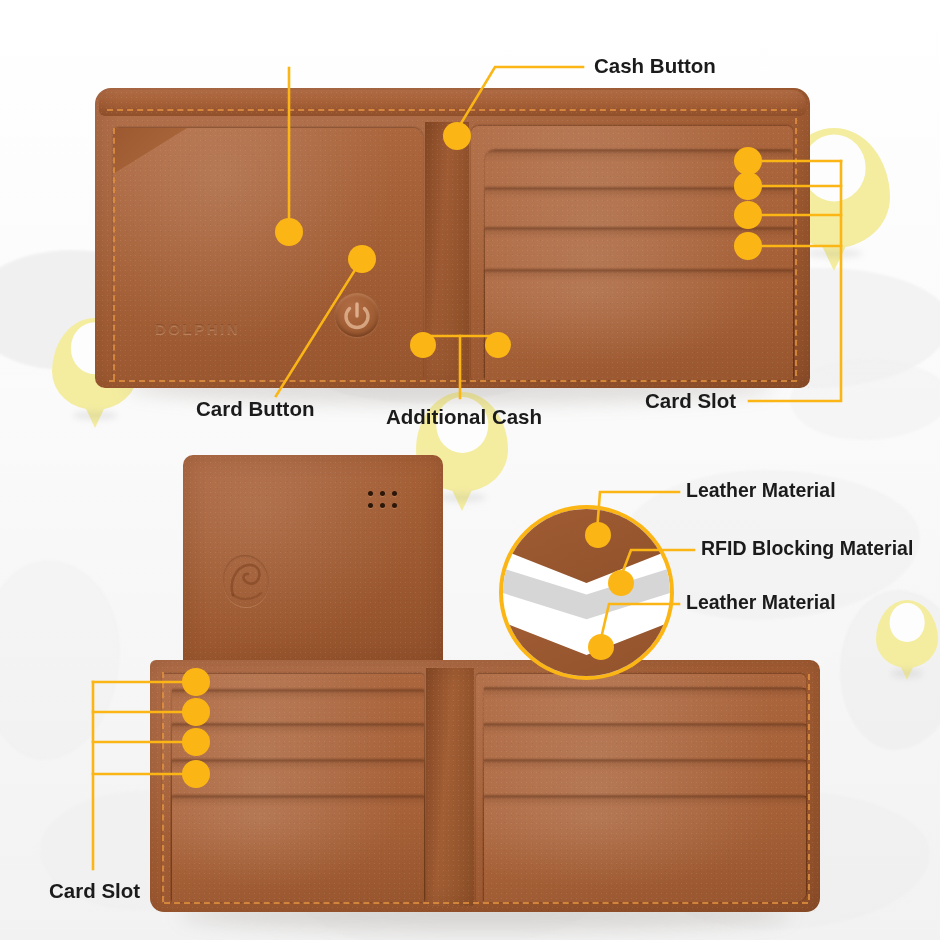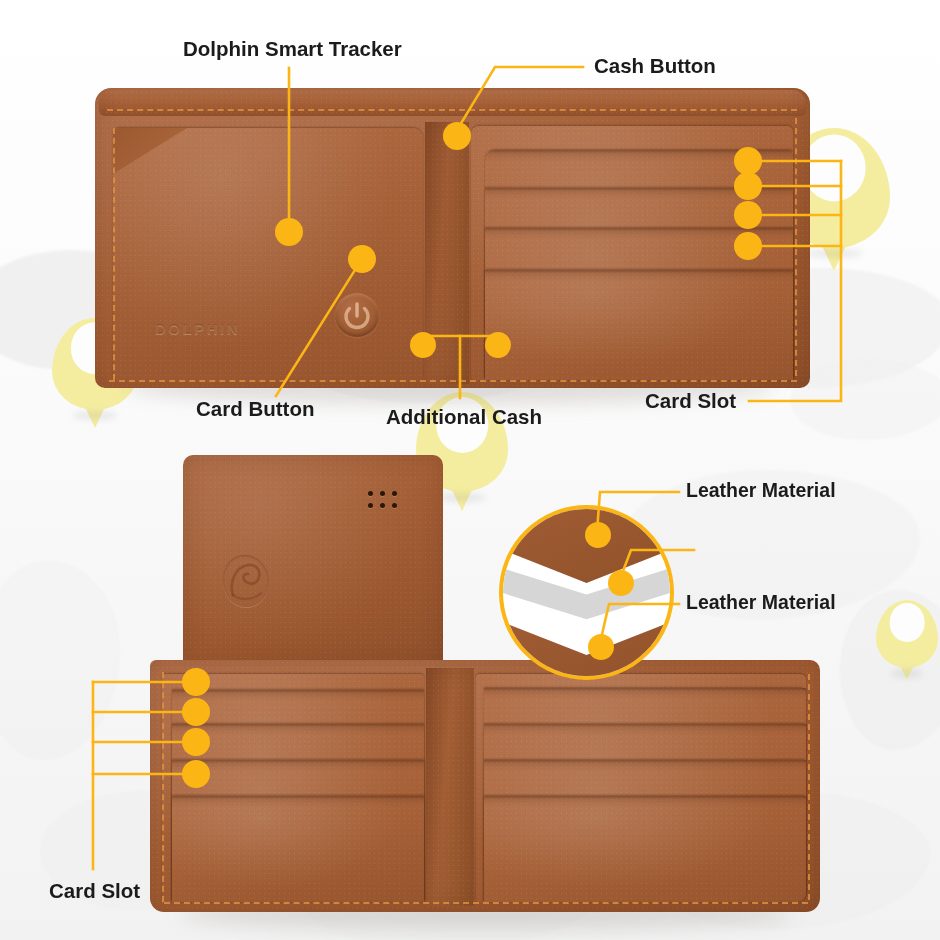--- a/index.html
+++ b/index.html
@@ -393,30 +393,30 @@
       <circle cx="196" cy="712" r="14"></circle>
       <circle cx="196" cy="742" r="14"></circle>
       <circle cx="196" cy="774" r="14"></circle>
 
       <circle cx="598" cy="535" r="13"></circle>
       <circle cx="621" cy="583" r="13"></circle>
       <circle cx="601" cy="647" r="13"></circle>
     </g>
   </svg>
 
-  <div class="lbl" style="left:183px; top:39px;">Dolphin Smart Tracker</div>
 
   <div class="lbl" style="left:594px; top:56px;">Cash Button</div>
 
   <div class="lbl" style="left:645px; top:391px;">Card Slot</div>
 
   <div class="lbl" style="left:196px; top:399px;">Card Button</div>
 
   <div class="lbl" style="left:386px; top:407px;">Additional Cash</div>
 
   <div class="lbl" style="left:49px; top:881px;">Card Slot</div>
 
   <div class="lbl small" style="left:686px; top:481px;">Leather Material</div>
 
+  <div class="lbl small" style="left:701px; top:539px;">RFID Blocking Material</div>
 
   <div class="lbl small" style="left:686px; top:593px;">Leather Material</div>
 
 </div>
 
 </body></html>

